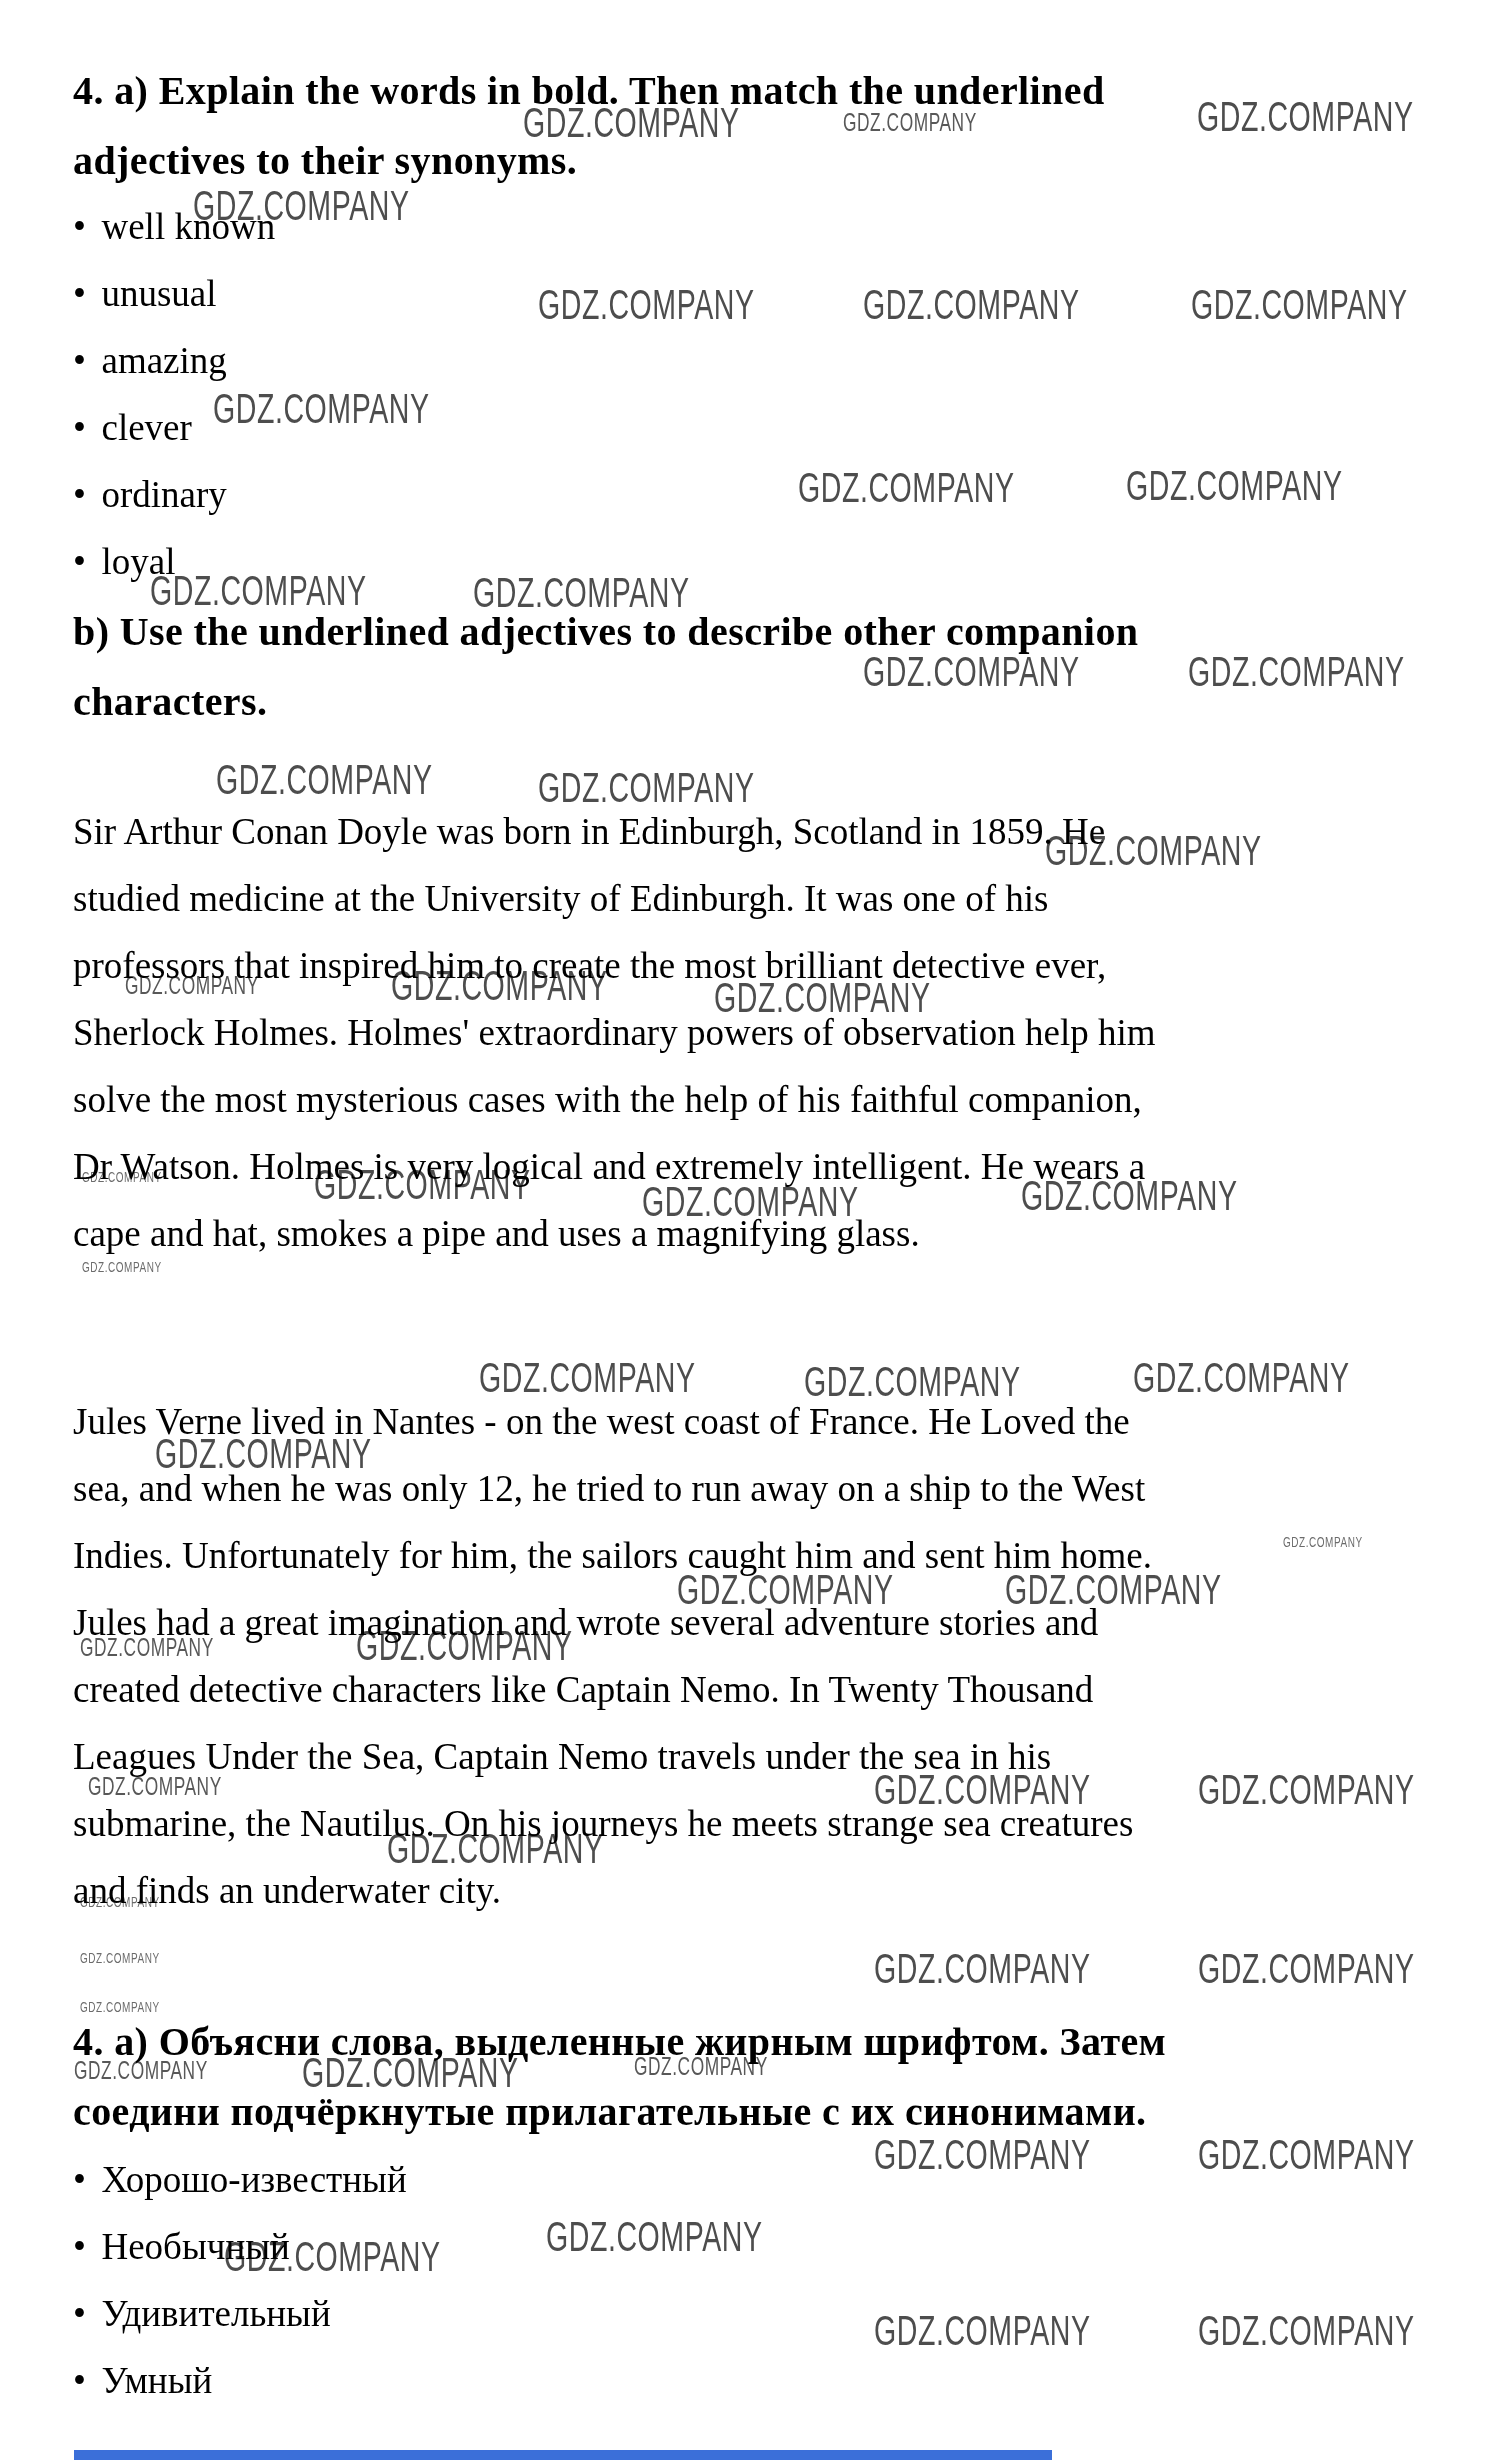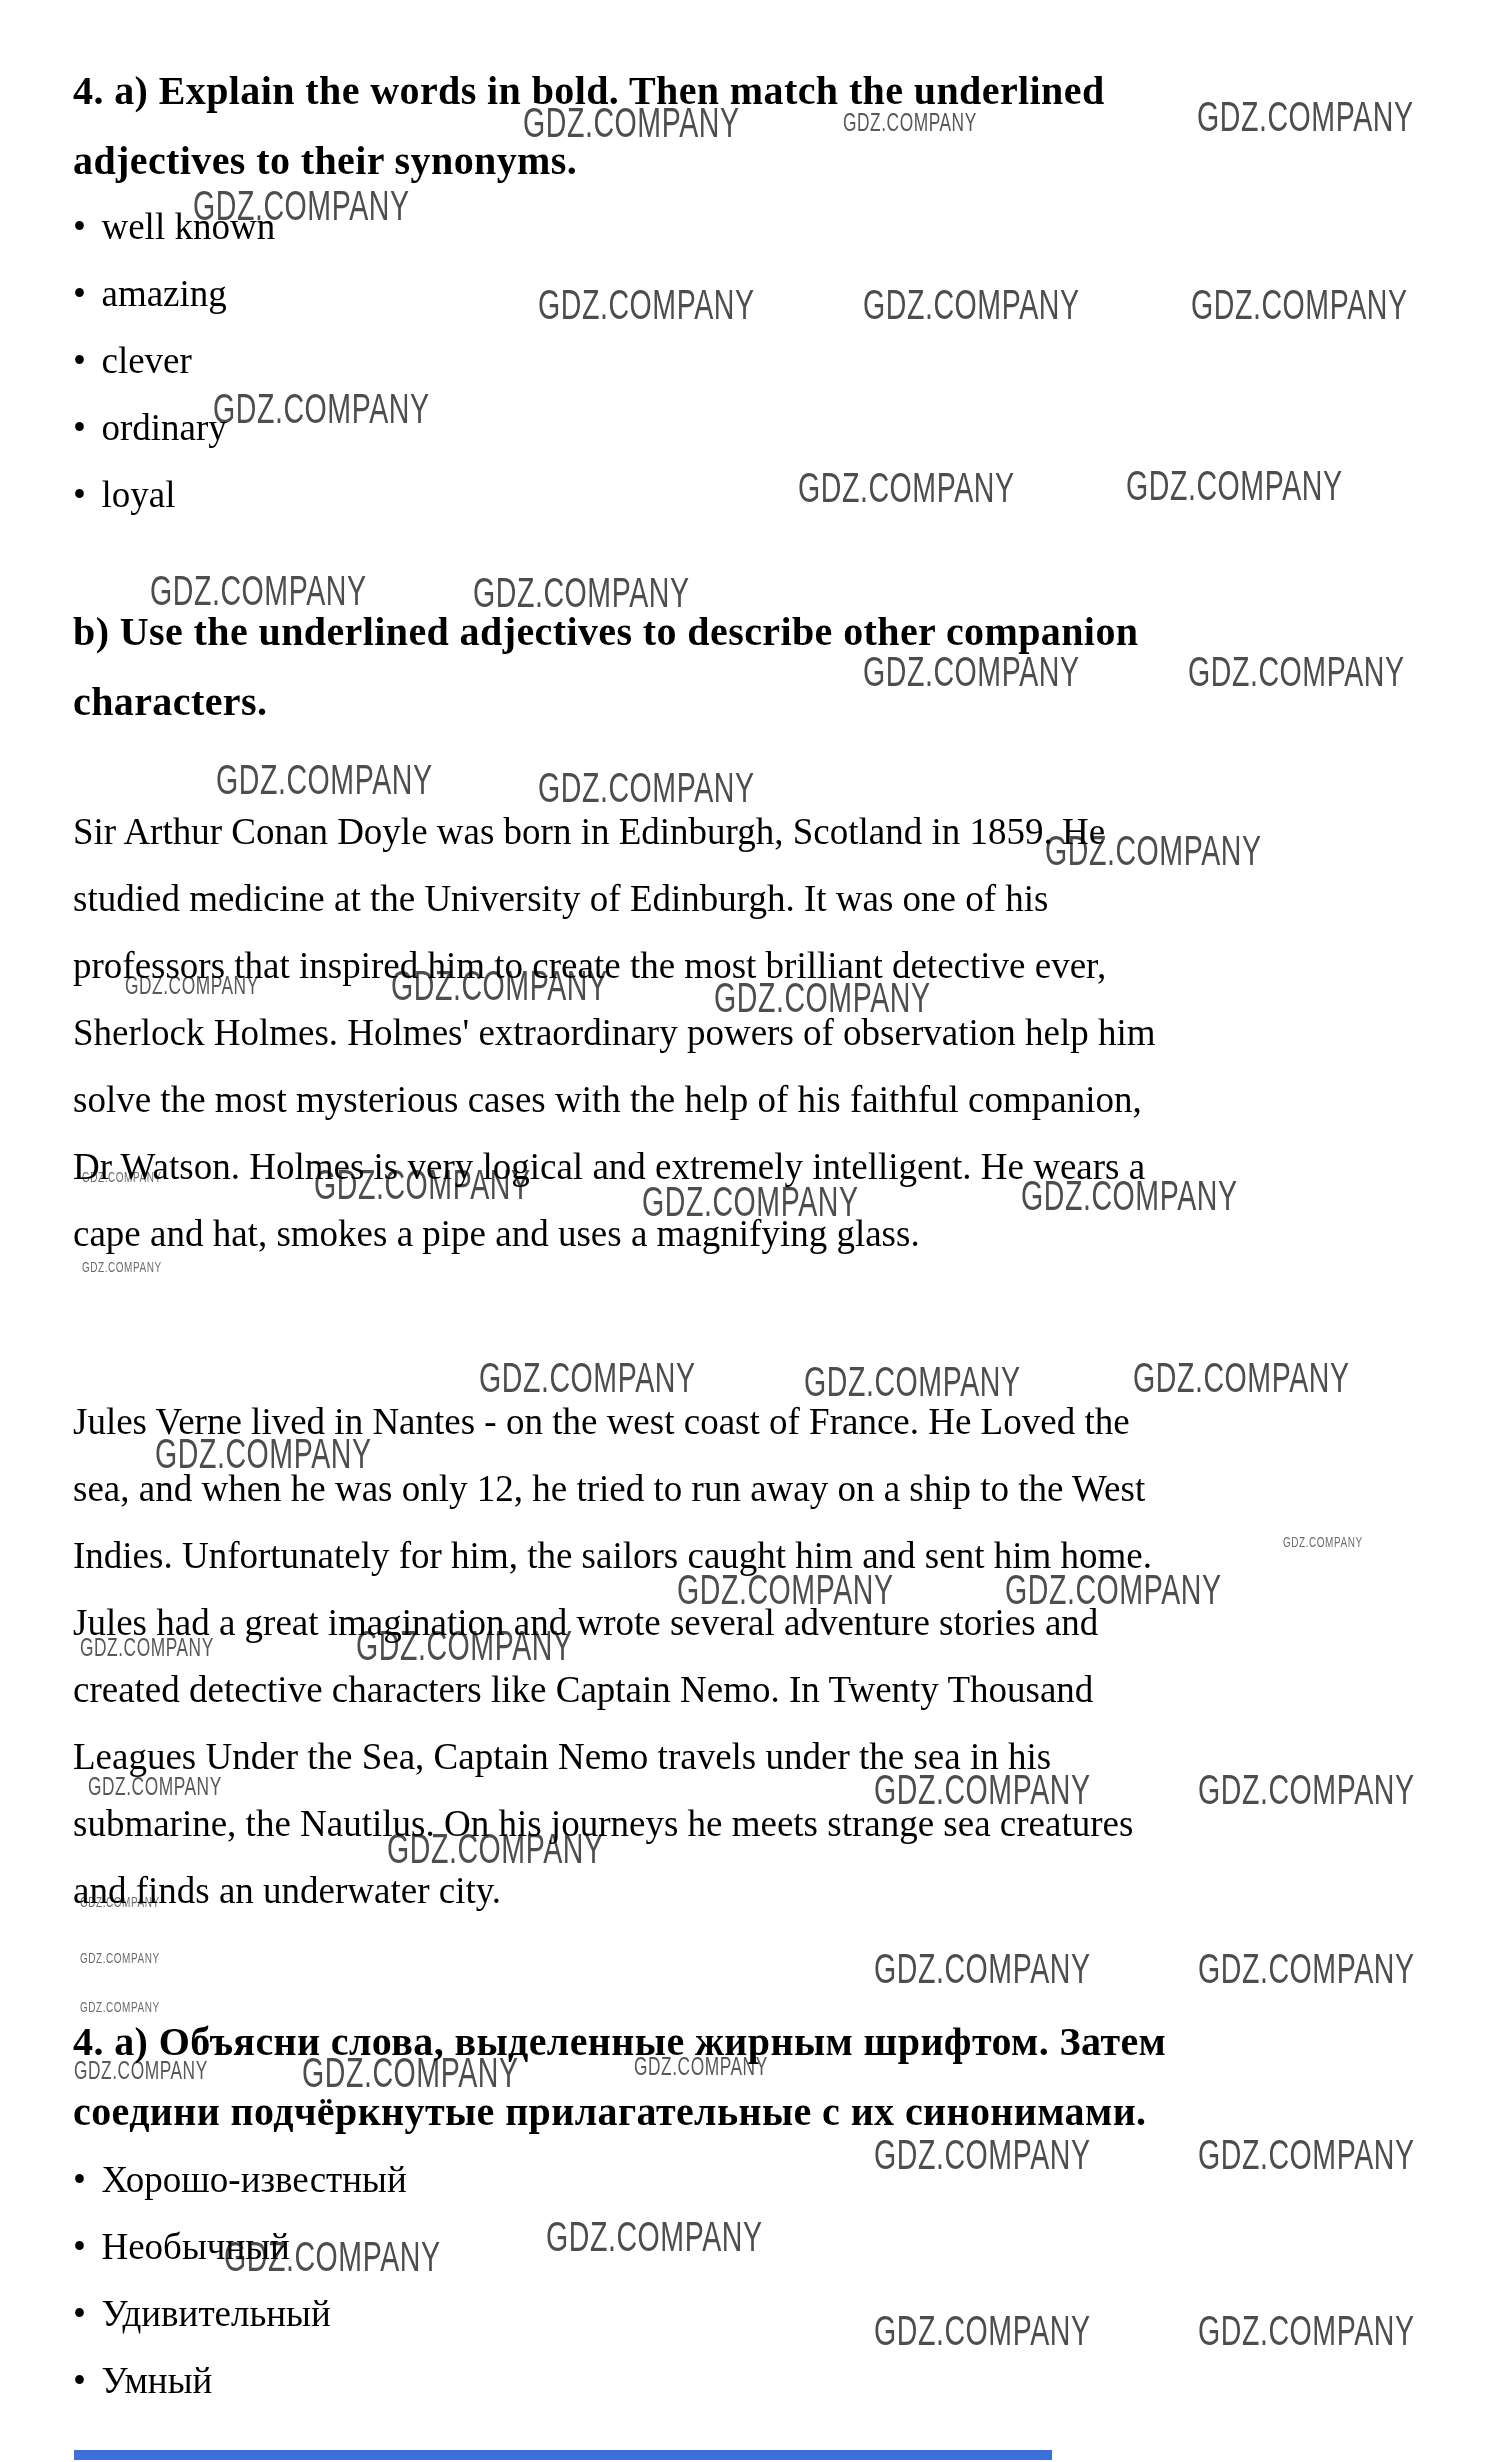--- a/index.html
+++ b/index.html
@@ -114,20 +114,21 @@
       <span class="wm wm-l" style="left: 1198px; top: 2307px;">GDZ.COMPANY</span>
     </div>
 
   <div class="abs heading" style="top:56px">
       <div class="tline">4. a) Explain the words in bold. Then match the underlined</div>
       <div class="tline">adjectives to their synonyms.</div>
     </div>
 
   <div class="abs list" style="top:193px">
     <div class="li"><span class="blt">•</span><span>well known</span></div>
+    <div class="li"><span class="blt">•</span><span>unusual</span></div>
     <div class="li"><span class="blt">•</span><span>amazing</span></div>
     <div class="li"><span class="blt">•</span><span>clever</span></div>
     <div class="li"><span class="blt">•</span><span>ordinary</span></div>
     <div class="li"><span class="blt">•</span><span>loyal</span></div>
   </div>
 
   <div class="abs heading" style="top:597px">
       <div class="tline">b) Use the underlined adjectives to describe other companion</div>
       <div class="tline">characters.</div>
     </div>

